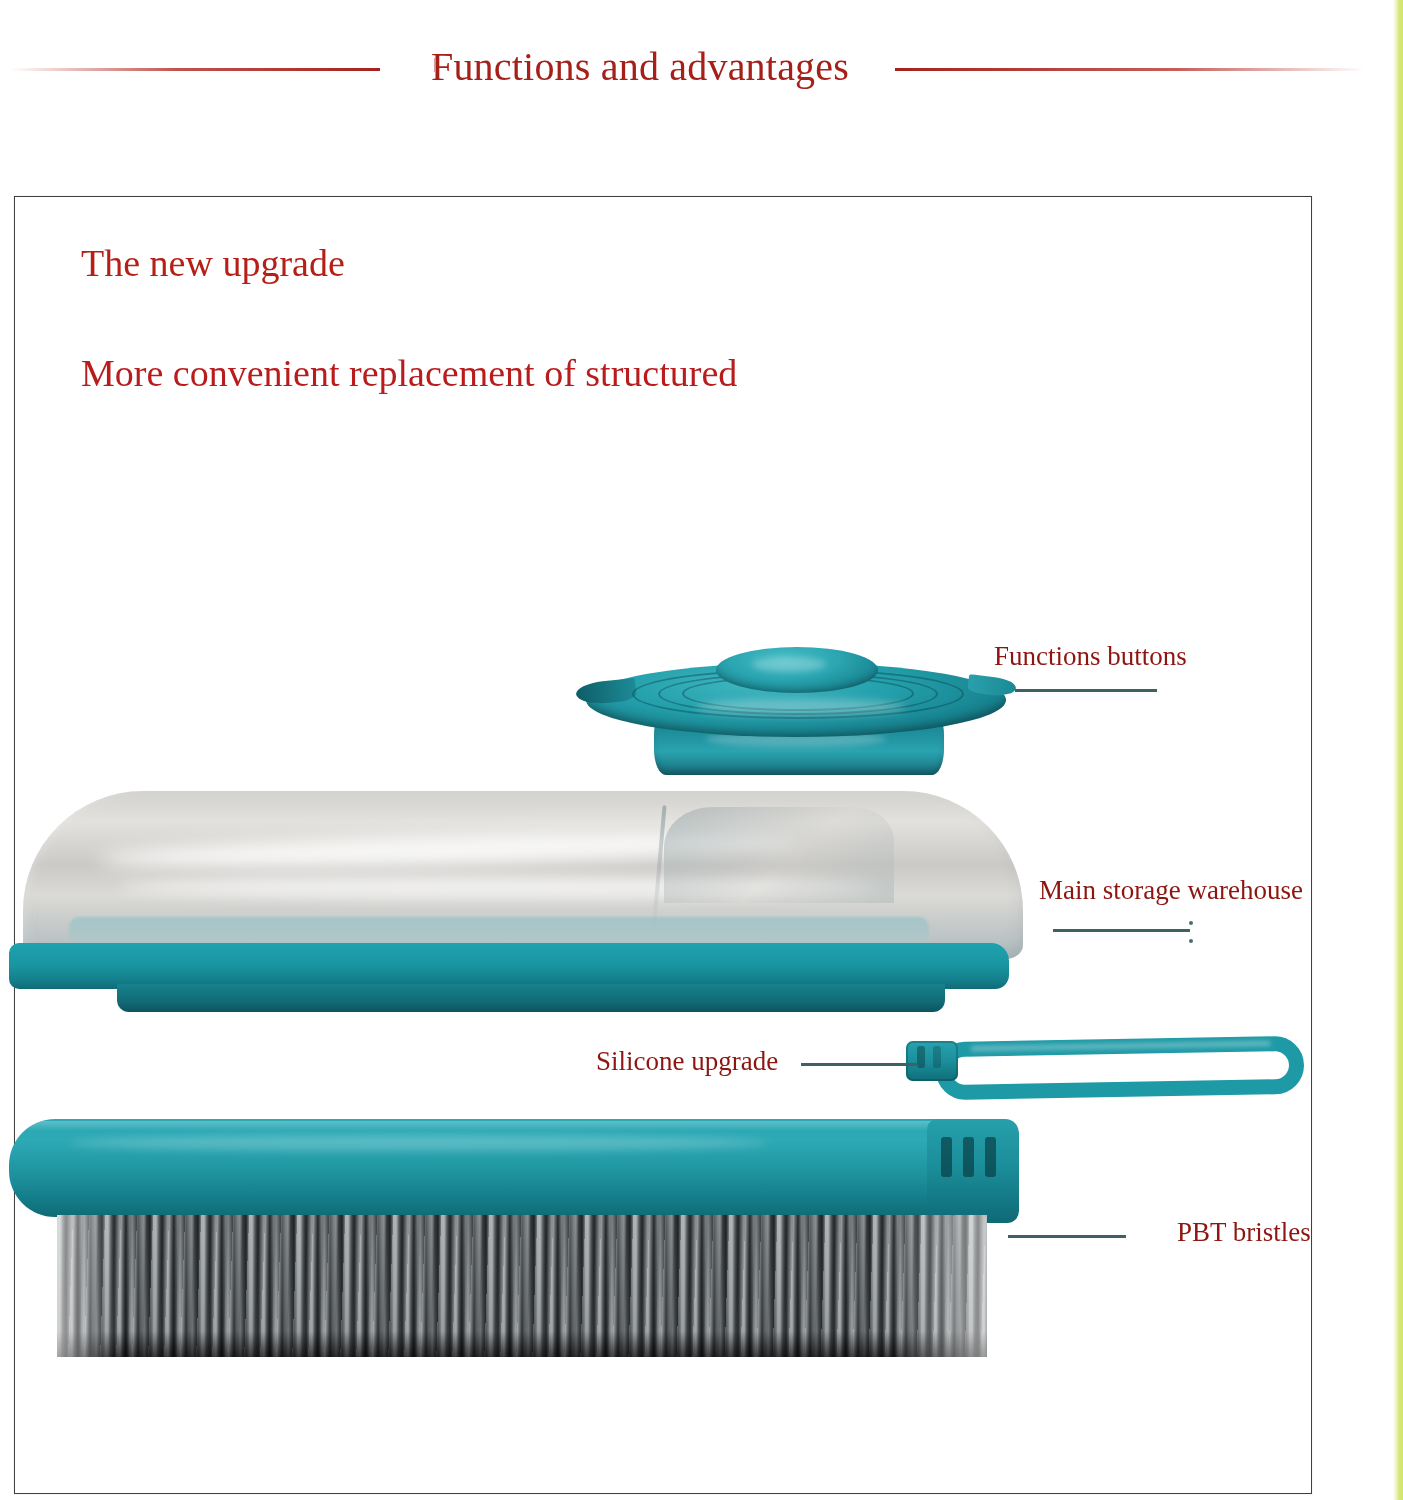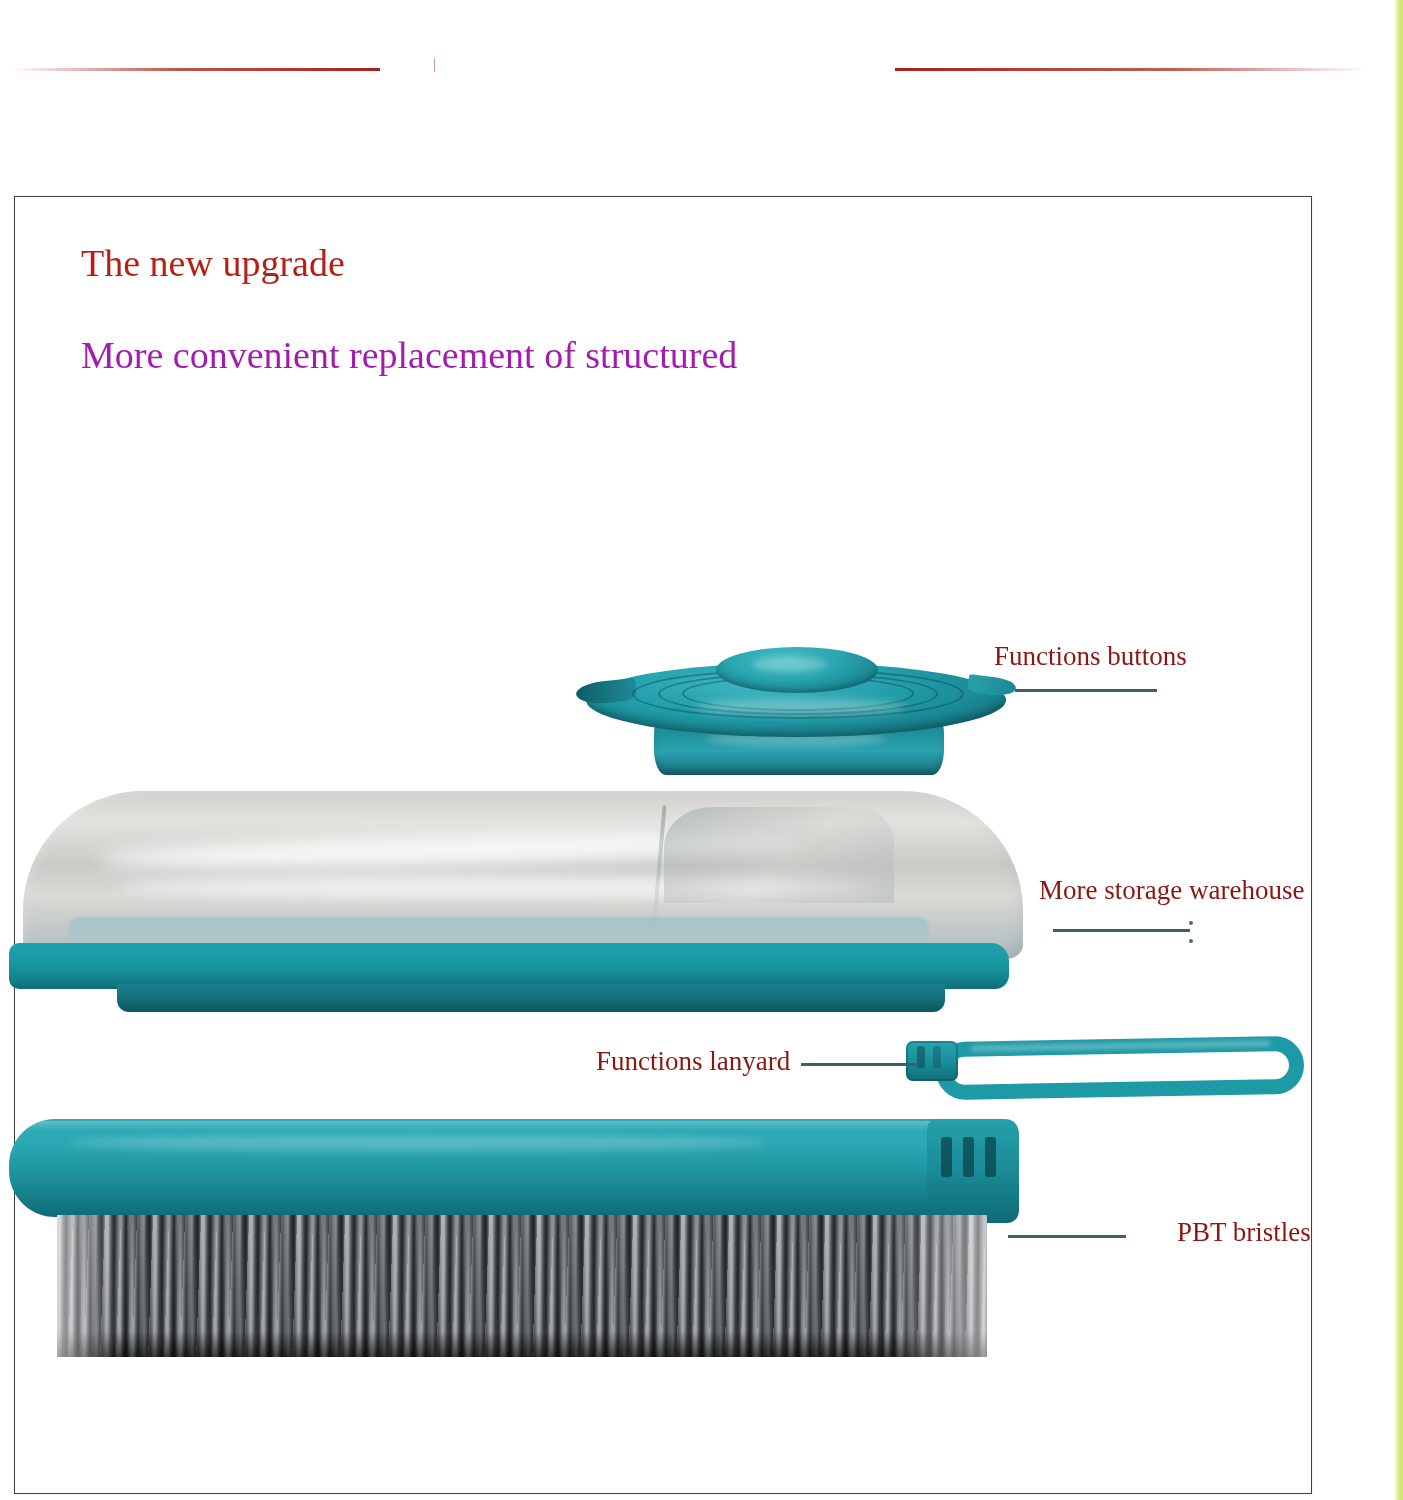--- a/index.html
+++ b/index.html
@@ -91,23 +91,23 @@
     top: 46px;
     width: 1000px;
   }
   .intro-line-1 {
     font-size: 38px;
     color: #b51f16;
     line-height: 1.1;
     white-space: nowrap;
   }
   .intro-line-2 {
-    margin-top: 50px;
+    margin-top: 68px;
     font-size: 38px;
-    color: #a21caf;
+    color: #b91c1c;
     line-height: 1.1;
     white-space: nowrap;
   }
 
   
   .callout-label {
     position: absolute;
     font-size: 27px;
     color: #8d1612;
     white-space: nowrap;
@@ -495,20 +495,21 @@
 <body>
 
 <div class="page">
 
   <div class="edge-stripe"></div>
 
   <div class="header">
     <div class="header-rule left"></div>
     <div class="header-rule right"></div>
     <div class="header-tick"></div>
+    <div class="header-title">Functions and advantages</div>
   </div>
 
   <div class="panel">
 
     <div class="intro">
       <div class="intro-line-1">The new upgrade</div>
       <div class="intro-line-2">More convenient replacement of structured</div>
     </div>
 
     <div class="cap" style="left:561px; top:440px;">
@@ -550,25 +551,25 @@
       <div class="brush-tab-slot s2"></div>
       <div class="brush-tab-slot s3"></div>
       <div class="bristles"></div>
       <div class="bristle-shade-l"></div>
       <div class="bristle-shade-r"></div>
     </div>
 
     <div class="callout-label" style="left:979px; top:446px;">Functions buttons</div>
     <div class="leader" style="left:1000px; top:492px; width:142px;"></div>
 
-    <div class="callout-label" style="left:1024px; top:680px;">More storage warehouse</div>
+    <div class="callout-label" style="left:1024px; top:680px;">Main storage warehouse</div>
     <div class="leader" style="left:1038px; top:732px; width:137px;"></div>
     <div class="leader-dot" style="left:1174px; top:724px;"></div>
     <div class="leader-dot" style="left:1174px; top:742px;"></div>
 
-    <div class="callout-label" style="left:581px; top:851px;">Functions lanyard</div>
+    <div class="callout-label" style="left:581px; top:851px;">Silicone upgrade</div>
     <div class="leader" style="left:786px; top:866px; width:117px;"></div>
 
     <div class="callout-label" style="left:1118px; top:1022px;margin-left:44px;">PBT bristles</div>
     <div class="leader" style="left:993px; top:1038px; width:118px;"></div>
 
   </div>
 </div>
 
 </body></html>

